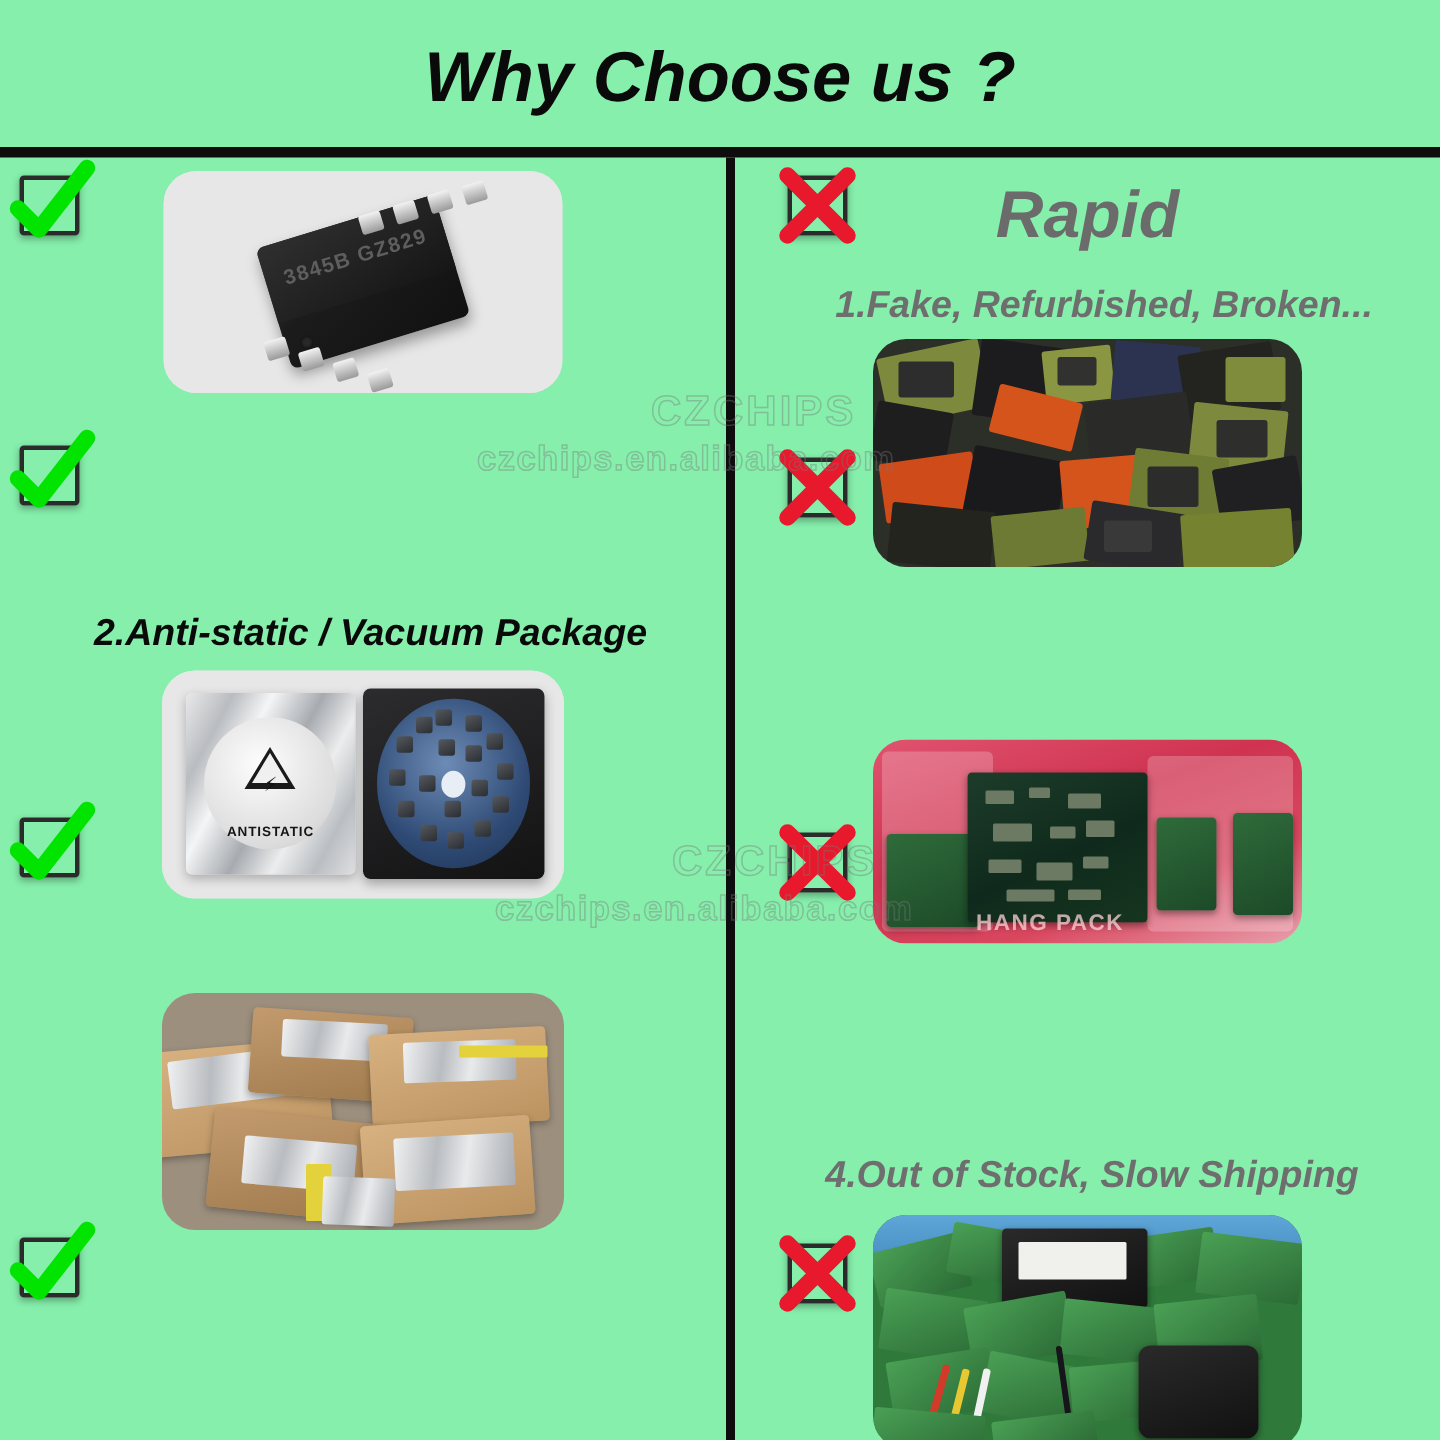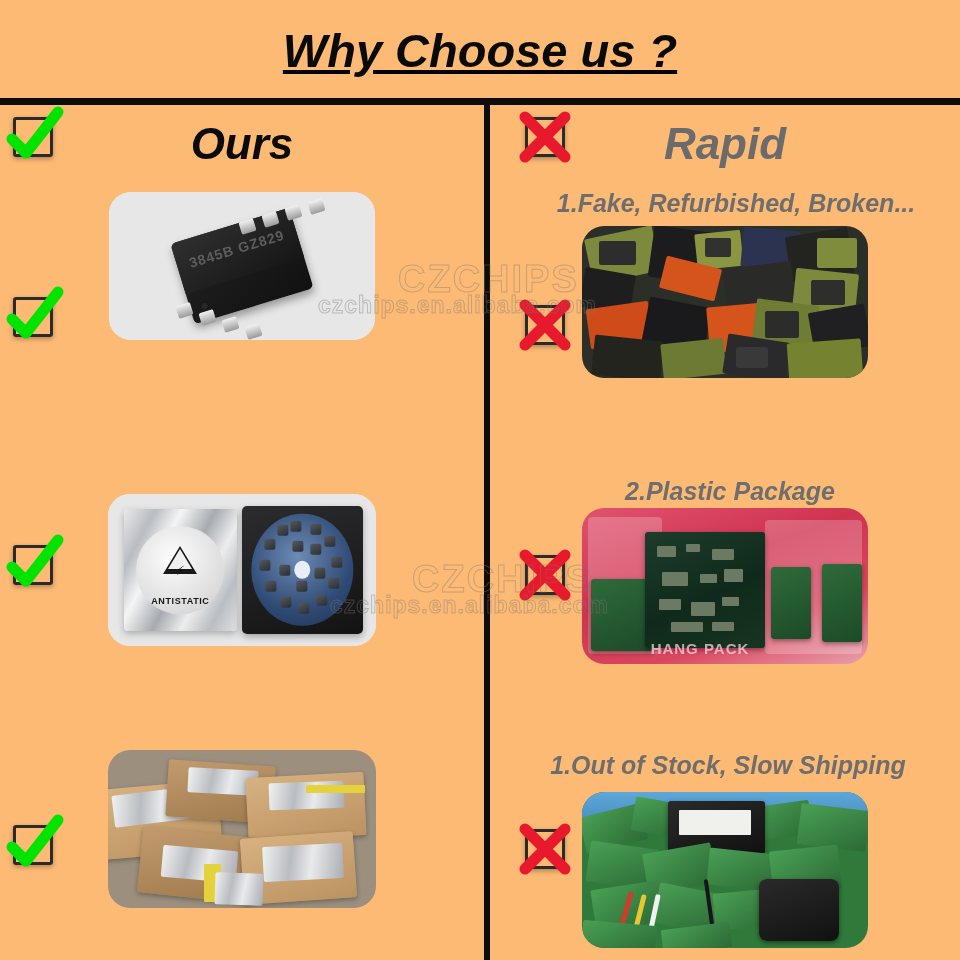--- a/index.html
+++ b/index.html
@@ -1,19 +1,19 @@
 <!DOCTYPE html>
 <html><head>
 <meta charset="utf-8">
 <style>
   html,body{margin:0;padding:0;background:#ffffff;}
   body{width:960px;height:960px;overflow:hidden;
        font-family:"Liberation Sans","DejaVu Sans",sans-serif;}
 
-  .page{position:relative;width:960px;height:960px;background:#fdba74;text-decoration:underline;}
+  .page{position:relative;width:960px;height:960px;background:#86efac;}
 
   
   .title-bar{height:100px;display:flex;align-items:center;justify-content:center;}
   .title{font-size:47px;font-weight:bold;font-style:italic;color:#0a0a0a;
          letter-spacing:0px;white-space:nowrap;}
 
   
   .hrule{position:absolute;left:0;top:98px;width:960px;height:7px;background:#0d0d0d;z-index:5;}
   .vrule{position:absolute;left:484px;top:105px;width:6px;height:855px;background:#0d0d0d;z-index:5;}
 
@@ -119,42 +119,39 @@
             border-radius:3px;box-shadow:0 2px 5px rgba(0,0,0,.45);}
   .modlabel{position:absolute;background:#f0f0ec;border-radius:1px;}
   .wire{position:absolute;border-radius:2px;}
   .sky{position:absolute;left:0;right:0;top:0;height:18%;
        background:linear-gradient(180deg,#5ea7d8,#4a90c4);}
 
   
   .wm{position:absolute;z-index:8;pointer-events:none;
       color:transparent;font-weight:bold;white-space:nowrap;
       -webkit-text-stroke:1px rgba(120,120,120,.40);}
-  .wm-a{font-size:38px;letter-spacing:2px;}
+  .wm-a{font-size:28px;letter-spacing:2px;margin-left:36px;}
   .wm-b{font-size:23px;letter-spacing:1px;}
 </style>
 </head>
 <body>
 
 <div class="page">
 
   <div class="title-bar">
     <div class="title">Why Choose us ?</div>
   </div>
 
   <div class="hrule"></div>
   <div class="vrule"></div>
 
   <div class="grid">
 
     <div class="col left">
 
-      <div class="colhead">
-        <div class="colhead-text ours">Ours</div>
-      </div>
 
       <div class="row" style="height:292px;">
         <div class="photo plain" style="width:266px;height:148px;margin-top:9px;">
           <div class="chip-scene">
             <div class="chip-body">
               <div class="chip-face"></div>
               <div class="chip-txt">3845B
 GZ829</div>
               <div class="chip-dot"></div>
             </div>
@@ -164,20 +161,21 @@
             <span class="pin" style="left:200px;top:8px;transform:rotate(-17deg);"></span>
             <span class="pin" style="left:68px;top:112px;transform:rotate(-17deg);"></span>
             <span class="pin" style="left:91px;top:119px;transform:rotate(-17deg);"></span>
             <span class="pin" style="left:114px;top:126px;transform:rotate(-17deg);"></span>
             <span class="pin" style="left:137px;top:133px;transform:rotate(-17deg);"></span>
           </div>
         </div>
       </div>
 
       <div class="row" style="height:250px;">
+        <div class="rowlabel" style="font-size:25px;padding:2px 8px 0 18px;">2.Anti-static / Vacuum Package</div>
         <div class="photo plain" style="width:268px;height:152px;margin-top:10px;">
           <div class="as-scene">
             <div class="bag">
               <div class="bag-disc"></div>
               <div class="tri"></div>
                 <div class="tri-in"></div>
               <div class="bolt">⚡</div>
               <div class="as-label">ANTISTATIC</div>
             </div>
             <div class="tray">
@@ -259,22 +257,21 @@
             <div class="frag" style="left:4%;top:74%;width:24%;height:26%;background:#24241f;transform:rotate(6deg);"></div>
             <div class="frag" style="left:28%;top:76%;width:22%;height:24%;background:#6d7a33;transform:rotate(-6deg);"></div>
             <div class="frag" style="left:50%;top:74%;width:22%;height:26%;background:#2a2a2c;transform:rotate(9deg);"></div>
             <div class="frag" style="left:54%;top:80%;width:11%;height:14%;background:#39393a;"></div>
             <div class="frag" style="left:72%;top:76%;width:26%;height:26%;background:#75822f;transform:rotate(-4deg);"></div>
           </div>
         </div>
       </div>
 
       <div class="row" style="height:250px;">
-        <div class="rowlabel" style="font-size:25px;padding:2px 6px 0 16px;">2.Plastic Package</div>
-        <div class="photo" style="width:286px;height:156px;margin-top:2px;">
+        <div class="photo" style="width:286px;height:136px;margin-top:18px;">
           <div class="pk-scene">
             <div class="bagfilm" style="left:2%;top:6%;width:26%;height:88%;"></div>
             <div class="bagfilm" style="left:64%;top:8%;width:34%;height:86%;"></div>
             <div class="pcb bright" style="left:3%;top:46%;width:22%;height:46%;"></div>
             <div class="pcb" style="left:22%;top:16%;width:42%;height:74%;">
               <span class="comp" style="left:10%;top:12%;width:16%;height:9%;"></span>
               <span class="comp" style="left:34%;top:10%;width:12%;height:7%;"></span>
               <span class="comp" style="left:56%;top:14%;width:18%;height:10%;"></span>
               <span class="comp" style="left:14%;top:34%;width:22%;height:12%;"></span>
               <span class="comp" style="left:46%;top:36%;width:14%;height:8%;"></span>
@@ -286,21 +283,21 @@
               <span class="comp" style="left:56%;top:78%;width:18%;height:7%;"></span>
             </div>
             <div class="pcb bright" style="left:66%;top:38%;width:14%;height:46%;"></div>
             <div class="pcb bright" style="left:84%;top:36%;width:14%;height:50%;"></div>
             <div class="pk-txt">HANG PACK</div>
           </div>
         </div>
       </div>
 
       <div class="row" style="height:255px;">
-        <div class="rowlabel" style="font-size:25px;padding:26px 4px 0 10px;">1.Out of Stock, Slow Shipping</div>
+        <div class="rowlabel" style="font-size:25px;padding:26px 4px 0 10px;">4.Out of Stock, Slow Shipping</div>
         <div class="photo" style="width:286px;height:156px;margin-top:12px;">
           <div class="gs-scene">
             <div class="sky"></div>
             <div class="gfrag" style="left:0%;top:12%;width:22%;height:24%;transform:rotate(-14deg);"></div>
             <div class="gfrag" style="left:18%;top:6%;width:20%;height:22%;transform:rotate(10deg);"></div>
             <div class="gfrag" style="left:58%;top:8%;width:22%;height:22%;transform:rotate(-8deg);"></div>
             <div class="gfrag" style="left:76%;top:10%;width:24%;height:26%;transform:rotate(7deg);"></div>
             <div class="blackmod" style="left:30%;top:6%;width:34%;height:34%;">
               <div class="modlabel" style="left:12%;top:18%;width:74%;height:46%;"></div>
             </div>

